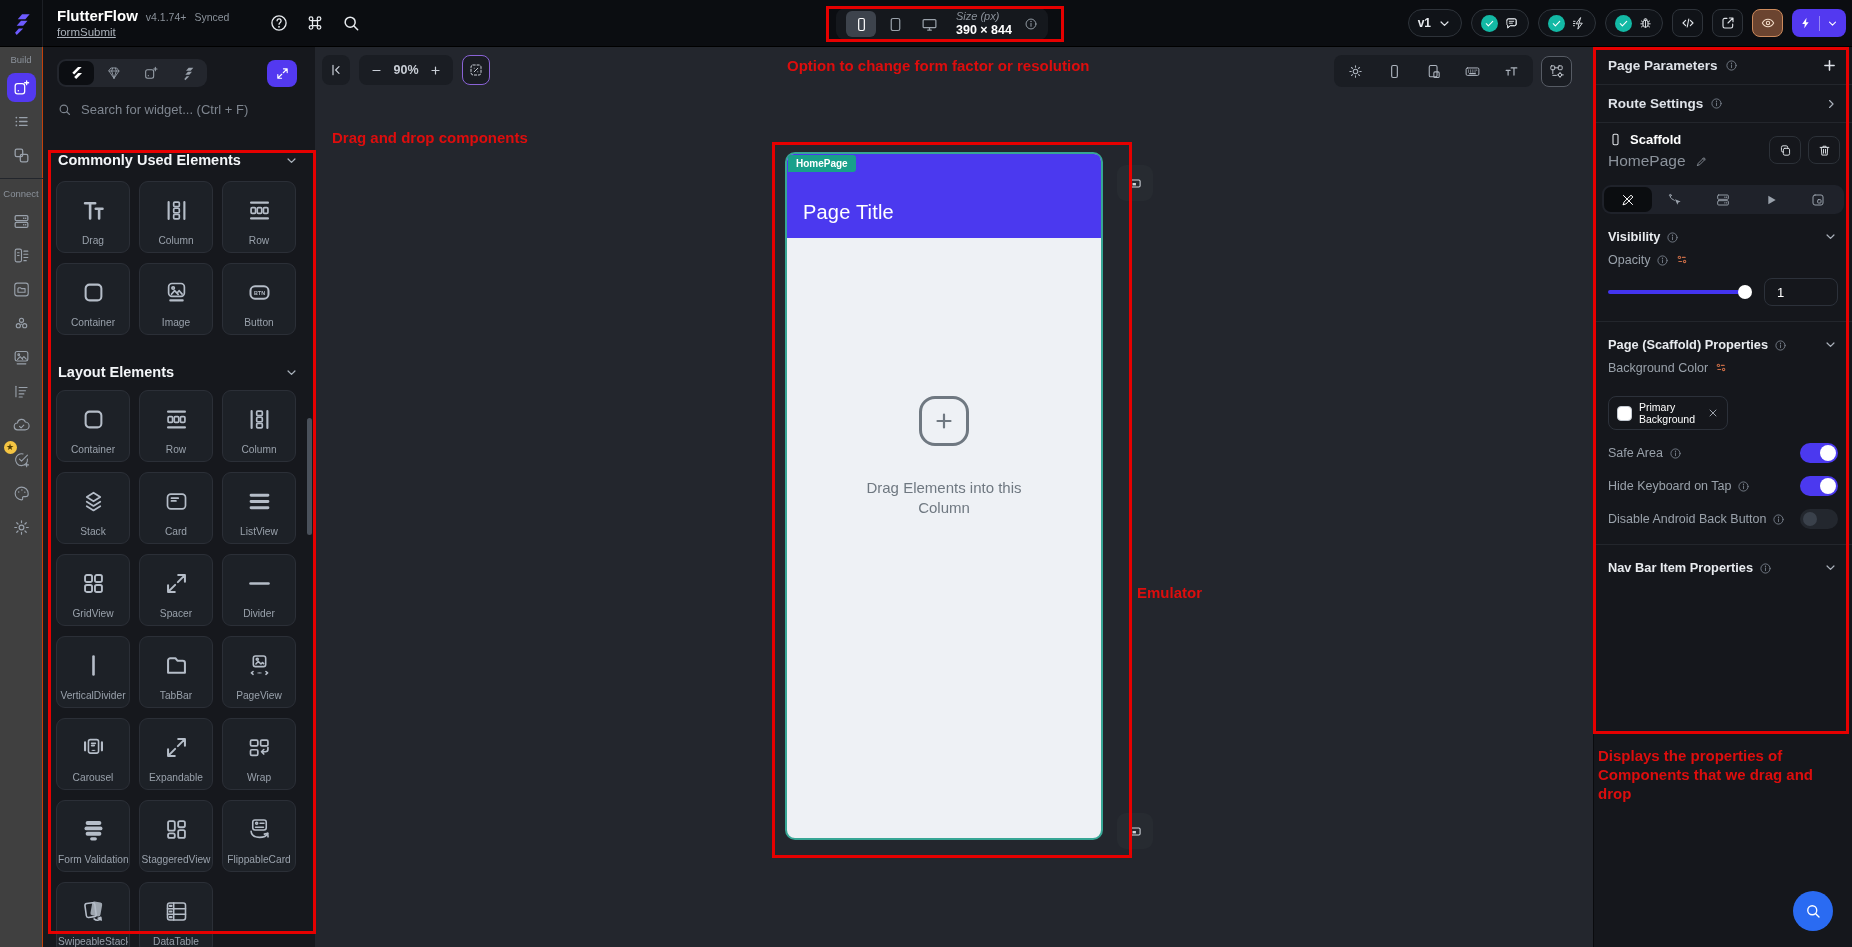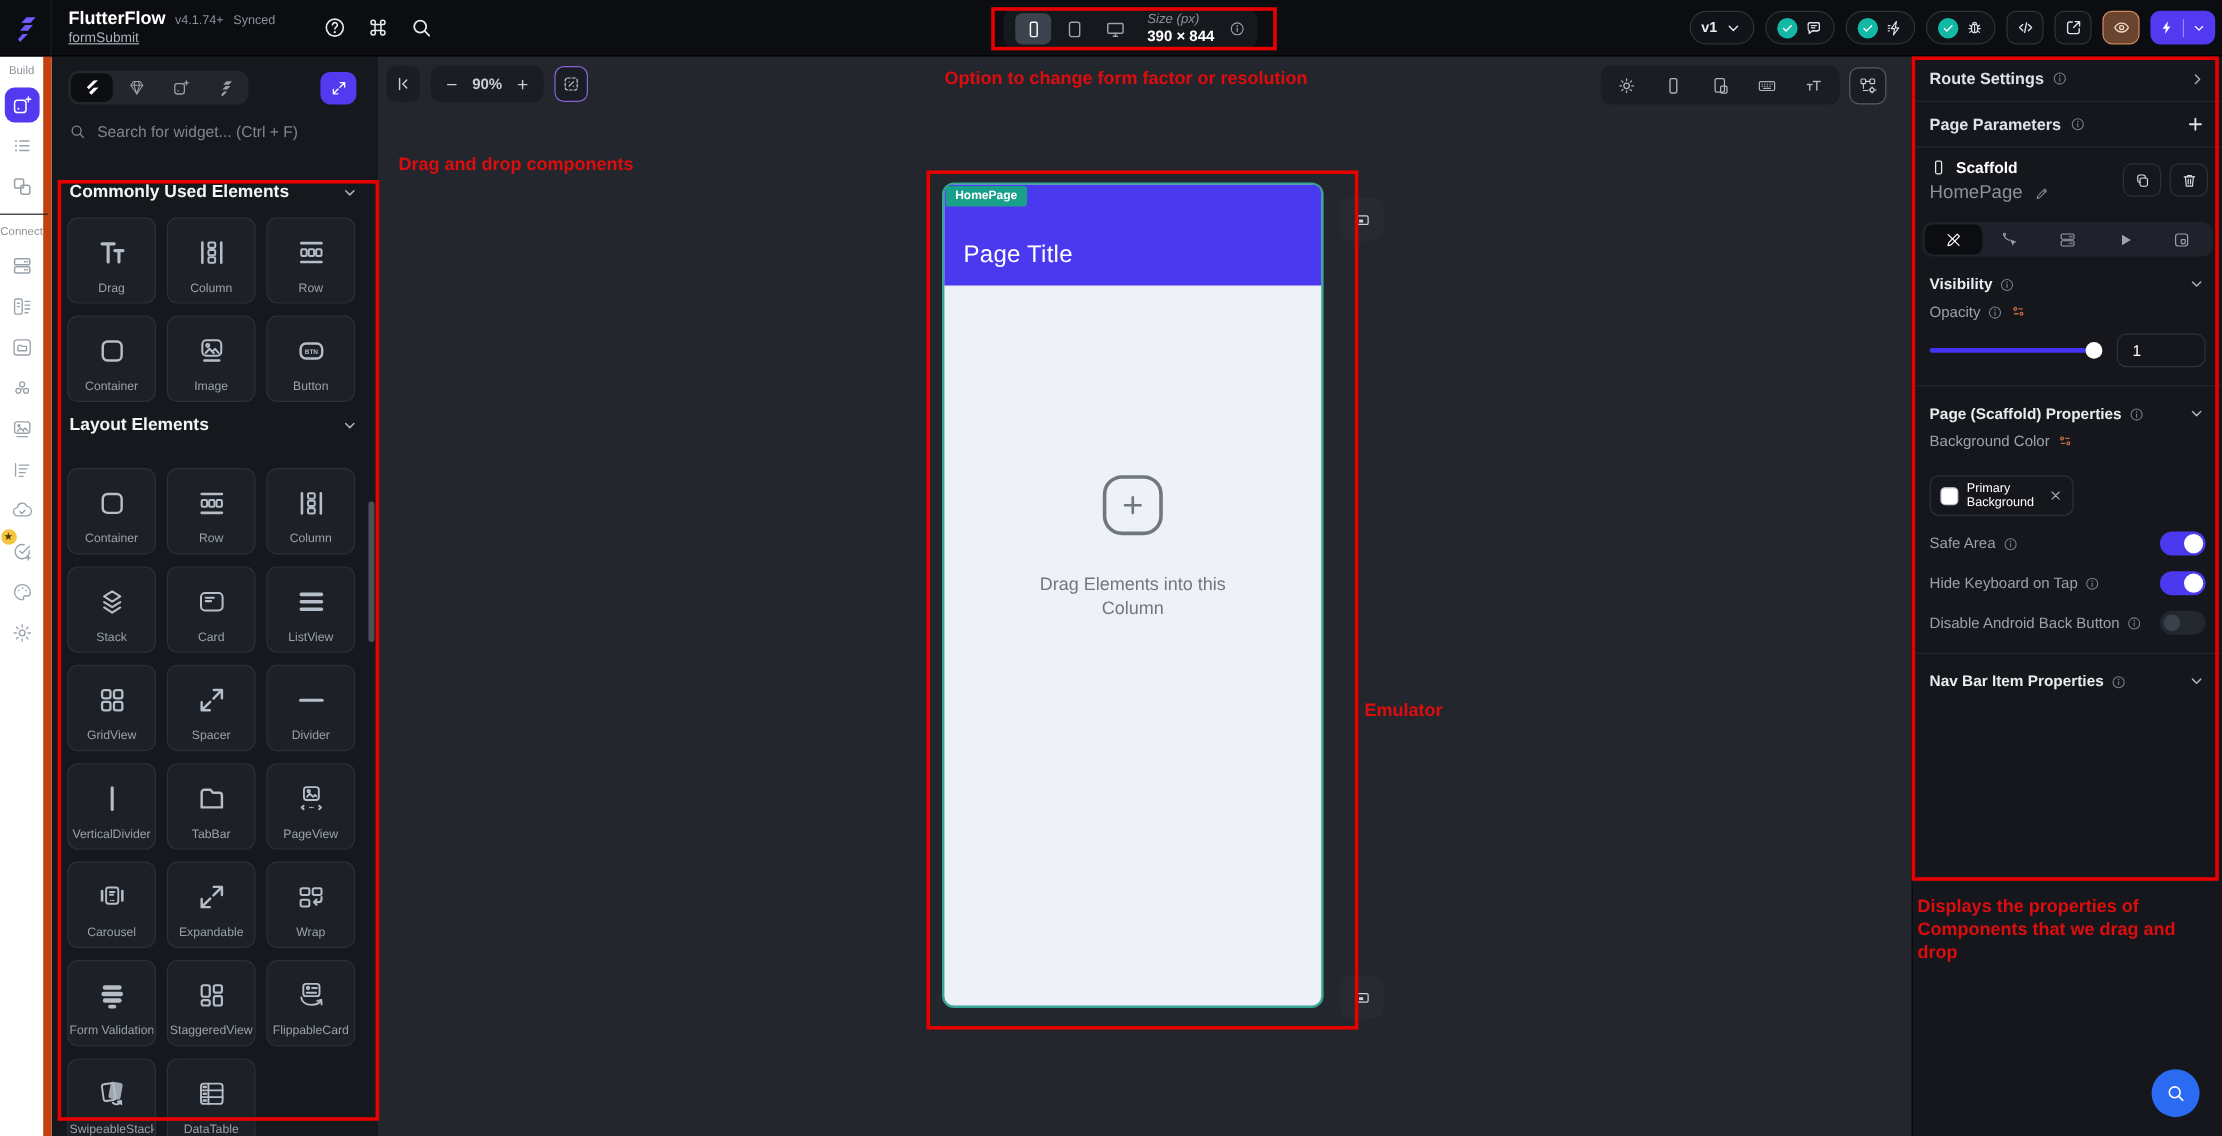--- a/index.html
+++ b/index.html
@@ -34,21 +34,21 @@
   .check-dot{width:17px;height:17px;border-radius:50%;background:#13b9a5;display:flex;align-items:center;justify-content:center;color:#fff;flex:none;}
   .check-dot svg{width:11px;height:11px;}
   .sq-btn{width:31px;height:28px;border:1px solid #2e333a;border-radius:8px;display:flex;align-items:center;justify-content:center;color:#dfe3e8;background:#101318;}
   .sq-btn .ic{width:16px;height:16px;}
   .eye-btn{background:#6b4430;border:1px solid #cd8a5c;color:#f3ddc9;}
   .run-btn{height:28px;background:#5339f0;border-radius:8px;display:flex;align-items:center;padding:0 7px;gap:6px;color:#fff;}
   .run-btn .ic{width:14px;height:14px;}
   .run-div{width:1px;height:15px;background:rgba(255,255,255,.4);}
 
   
-  .rail{position:absolute;left:0;top:47px;bottom:0;width:43px;background:#ffffff;display:flex;flex-direction:column;align-items:center;z-index:5;border-right:7px solid #c2410c;}
+  .rail{position:absolute;left:0;top:47px;bottom:0;width:43px;background:#404040;display:flex;flex-direction:column;align-items:center;z-index:5;border-right:1px solid #c2410c;}
   .rail-label{font-size:9.5px;color:#8b929b;margin:7px 0 5px;}
   .rail-btn{width:29px;height:29px;border-radius:8px;display:flex;align-items:center;justify-content:center;color:#99a1ab;margin:2.5px 0;position:relative;}
   .rail-btn .ic{width:19px;height:19px;}
   .rail-btn.active{background:#5339f0;color:#fff;}
   .rail-sep{width:43px;height:1px;background:#23262c;margin:6px 0 2px;}
   .rail-badge{position:absolute;left:-3px;top:-4px;width:13px;height:13px;border-radius:50%;background:#f5c542;color:#4d3a05;font-size:9px;display:flex;align-items:center;justify-content:center;}
 
   
   .widgets{position:absolute;left:43px;top:47px;bottom:0;width:272px;background:#16181d;z-index:4;}
   .wseg{position:absolute;left:14px;top:12px;display:flex;background:#23262d;border-radius:9px;padding:2px;gap:2px;}
@@ -561,21 +561,21 @@
           <span class="ic tile-ic">
             <svg viewBox="0 0 24 24" fill="none" stroke="currentColor" stroke-width="1.6" stroke-linecap="round" stroke-linejoin="round">
               <rect x="4" y="6.5" width="16" height="11" rx="4" stroke-width="1.8"></rect>
               <text x="12" y="13.9" text-anchor="middle" font-size="4.8" font-weight="bold" fill="currentColor" stroke="none" font-family="Liberation Sans, sans-serif">BTN</text>
             </svg>
           </span>
           <span class="tile-label">Button</span>
         </div>
       </div>
 
-    <div class="wsec" style="top:299px;">
+    <div class="wsec" style="top:317px;">
       <span>Layout Elements</span>
       <span class="ic">
           <svg viewBox="0 0 24 24" fill="none" stroke="currentColor" stroke-width="2" stroke-linecap="round" stroke-linejoin="round">
             <path d="M6.5 9.5l5.5 5.5 5.5-5.5"></path>
           </svg>
         </span>
     </div>
     <div class="tgrid" id="tiles-1" style="top:343px;">
         <div class="tile">
           <span class="ic tile-ic">
@@ -889,48 +889,48 @@
           <svg viewBox="0 0 24 24" fill="none" stroke="currentColor" stroke-width="1.5" stroke-linecap="round" stroke-linejoin="round">
             <rect x="5.5" y="7" width="13" height="10" rx="1.8"></rect>
             <rect x="7.8" y="11.3" width="4.8" height="3.4" fill="currentColor" stroke="none"></rect>
           </svg>
         </span>
       </div>
   </div>
 
   <div class="props">
     <div class="prow">
+      <span class="prow-title">Page Parameters</span>
+      <span class="ic info-ic">
+          <svg viewBox="0 0 24 24" fill="none" stroke="currentColor" stroke-width="1.6" stroke-linecap="round" stroke-linejoin="round">
+            <circle cx="12" cy="12" r="8.5"></circle>
+            <path d="M12 11v5"></path>
+            <path d="M12 7.8h.01" stroke-width="2.4"></path>
+          </svg>
+        </span>
+      <span class="grow"></span>
+      <span class="ic plus-glyph">
+          <svg viewBox="0 0 24 24" fill="none" stroke="currentColor" stroke-width="2.2" stroke-linecap="round" stroke-linejoin="round">
+            <path d="M12 5.5v13M5.5 12h13"></path>
+          </svg>
+        </span>
+    </div>
+    <div class="prow">
       <span class="prow-title">Route Settings</span>
       <span class="ic info-ic">
           <svg viewBox="0 0 24 24" fill="none" stroke="currentColor" stroke-width="1.6" stroke-linecap="round" stroke-linejoin="round">
             <circle cx="12" cy="12" r="8.5"></circle>
             <path d="M12 11v5"></path>
             <path d="M12 7.8h.01" stroke-width="2.4"></path>
           </svg>
         </span>
       <span class="grow"></span>
       <span class="ic chev-r">
           <svg viewBox="0 0 24 24" fill="none" stroke="currentColor" stroke-width="2" stroke-linecap="round" stroke-linejoin="round">
             <path d="M9.5 6l6 6-6 6"></path>
-          </svg>
-        </span>
-    </div>
-    <div class="prow">
-      <span class="prow-title">Page Parameters</span>
-      <span class="ic info-ic">
-          <svg viewBox="0 0 24 24" fill="none" stroke="currentColor" stroke-width="1.6" stroke-linecap="round" stroke-linejoin="round">
-            <circle cx="12" cy="12" r="8.5"></circle>
-            <path d="M12 11v5"></path>
-            <path d="M12 7.8h.01" stroke-width="2.4"></path>
-          </svg>
-        </span>
-      <span class="grow"></span>
-      <span class="ic plus-glyph">
-          <svg viewBox="0 0 24 24" fill="none" stroke="currentColor" stroke-width="2.2" stroke-linecap="round" stroke-linejoin="round">
-            <path d="M12 5.5v13M5.5 12h13"></path>
           </svg>
         </span>
     </div>
 
     <div class="scaffold-block">
       <div class="scaffold-line">
         <span class="ic">
             <svg viewBox="0 0 24 24" fill="none" stroke="currentColor" stroke-width="1.7" stroke-linecap="round" stroke-linejoin="round">
               <rect x="8" y="3.5" width="8" height="17" rx="2"></rect>
             </svg>

